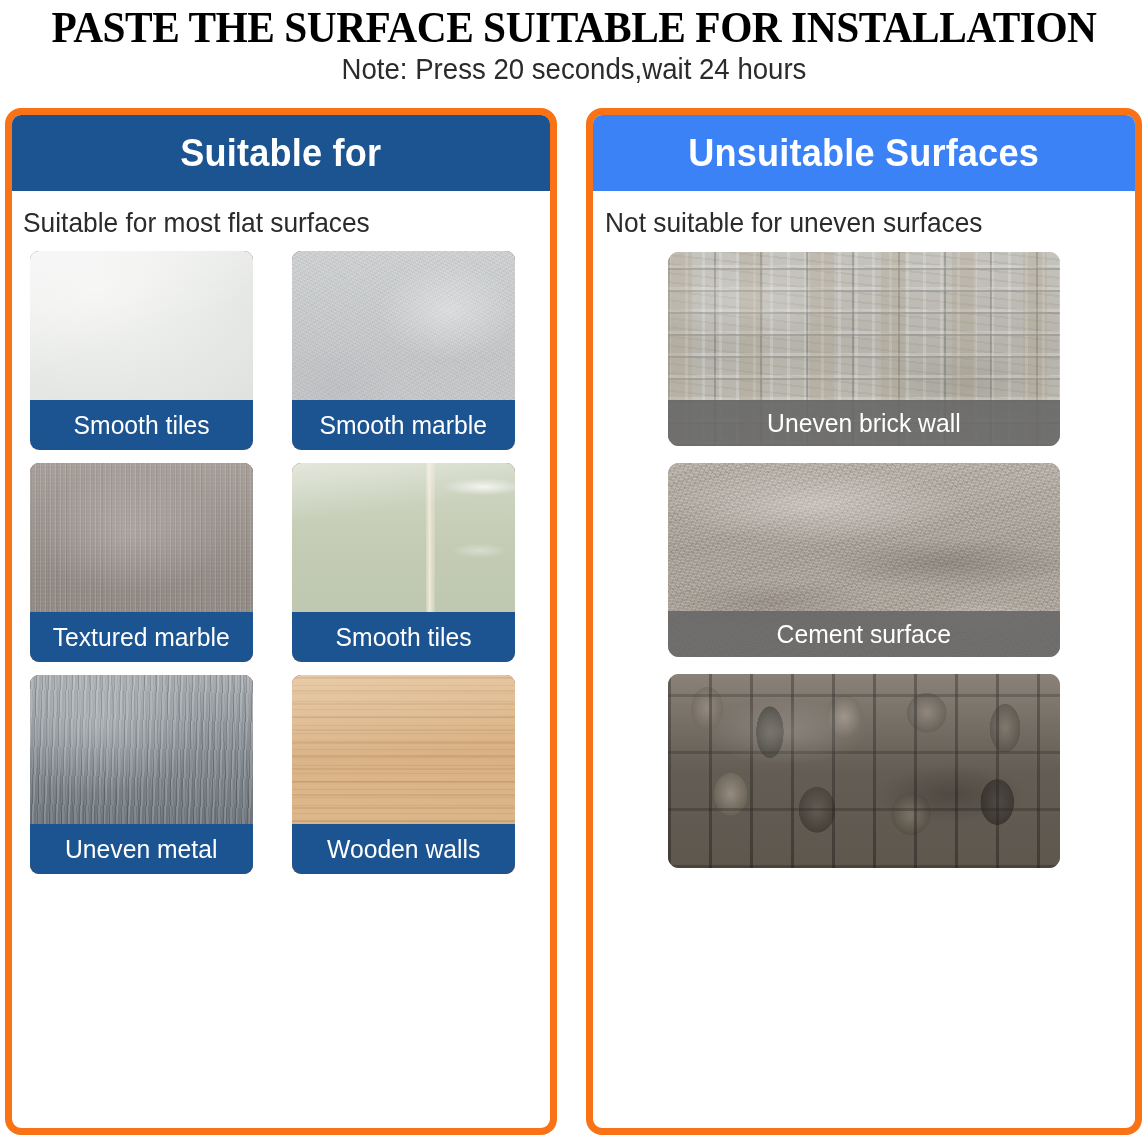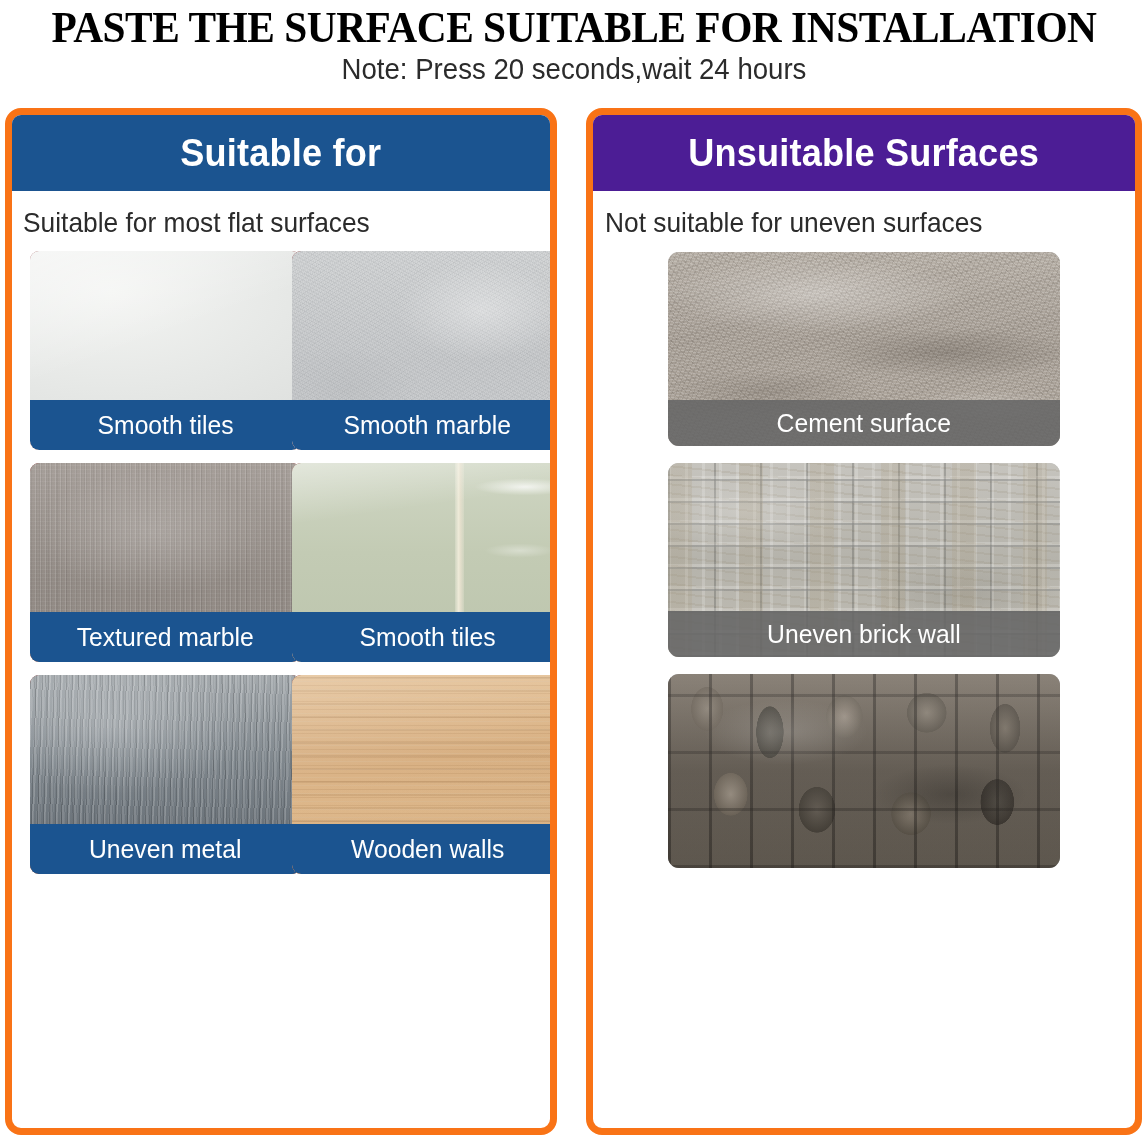--- a/index.html
+++ b/index.html
@@ -49,21 +49,21 @@
     height:76px;
     display:flex;align-items:center;justify-content:center;
     color:#fff;
     font-weight:700;
     font-size:38px;
     letter-spacing:0.2px;
     transform:none;
   }
   .panel-head span{display:block;transform:scaleX(0.95);}
   .head-blue{background:#1b5490;}
-  .head-gray{background:#4c1d95;}
+  .head-gray{background:#3b82f6;}
 
   .panel-sub{
     text-align:left;
     font-size:28px;
     color:#2b2b2b;
     padding:16px 0 10px 0;
   }
   .panel-sub span{display:inline-block;transform:scaleX(0.94);}
 
   
@@ -74,21 +74,20 @@
     column-gap:22px;
     row-gap:13px;
     padding-top:2px;
   }
   .tile{
     position:relative;
     width:223px;height:199px;
     border-radius:9px;
     overflow:hidden;
     background:#7f1d1d;
-    padding-left:48px;
   }
   .tile .swatch{position:absolute;left:0;top:0;right:0;bottom:0;}
   .tile .cap{
     position:absolute;left:0;right:0;bottom:0;height:50px;
     background:#1b5490;
     border-bottom-left-radius:9px;border-bottom-right-radius:9px;
     display:flex;align-items:center;justify-content:center;
     color:#fff;font-size:26px;
   }
   .tile .cap span{display:block;transform:scaleX(0.95);}
@@ -370,29 +369,29 @@
 
   <div class="panel panel-right">
     <div class="panel-head head-gray">
       <span>Unsuitable Surfaces</span>
     </div>
     <div class="panel-sub">
       <span>Not suitable for uneven surfaces</span>
     </div>
     <div class="rlist" id="unsuitable-list">
         <div class="rcard">
+          <div class="swatch tex-brick"></div>
+          <div class="cap">
+            <span>Uneven brick wall</span>
+          </div>
+        </div>
+        <div class="rcard">
           <div class="swatch tex-cement"></div>
           <div class="cap">
             <span>Cement surface</span>
-          </div>
-        </div>
-        <div class="rcard">
-          <div class="swatch tex-brick"></div>
-          <div class="cap">
-            <span>Uneven brick wall</span>
           </div>
         </div>
         <div class="rcard">
           <div class="swatch tex-pebble"></div>
         </div>
       </div>
   </div>
 
 </div>
 

